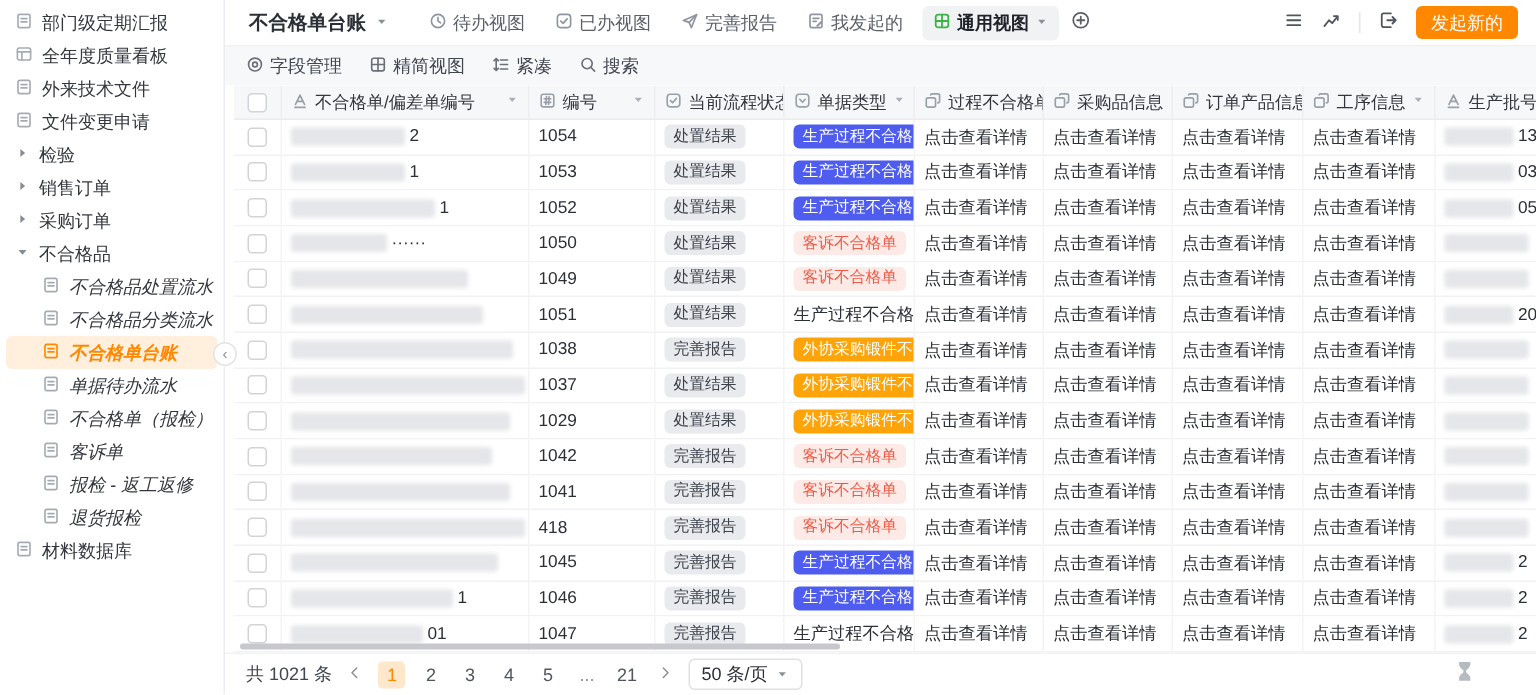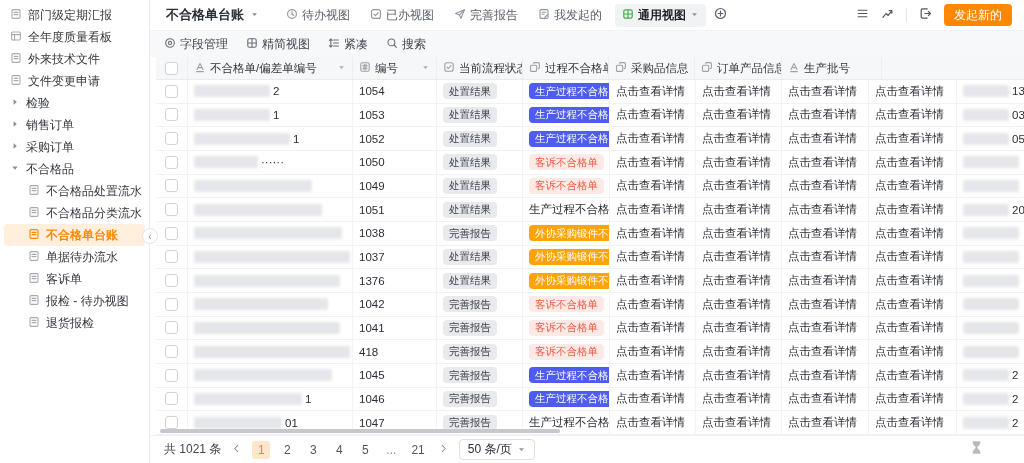--- a/index.html
+++ b/index.html
@@ -13,21 +13,21 @@
   .logo { width:18px; height:18px; border-radius:4px; background:#f5493b; display:flex; align-items:center; justify-content:center; flex:none; }
   .side-title { font-weight:bold; font-size:12px; flex:1; white-space:nowrap; overflow:hidden; }
   .icon { display:inline-flex; align-items:center; justify-content:center; flex:none; }
   .more-ic { color:#9aa0a8; cursor:pointer; }
   .orange-circle { width:15px; height:15px; border-radius:50%; background:#ff8800; display:flex; align-items:center; justify-content:center; cursor:pointer; flex:none; }
   .side-items { padding-top:4px; }
   .side-item { height:22px; display:flex; align-items:center; gap:6px; padding:0 6px; margin:0 4px; border-radius:4px; color:#33373d; cursor:pointer; white-space:nowrap; overflow:hidden; }
   .side-item .icon { color:#a6abb3; }
   .side-item.group { color:#33373d; }
   .side-item.group .icon { color:#868c94; }
-  .side-item.indent1 { padding-left:24px; }
+  .side-item.indent1 { padding-left:24px;font-style:italic; }
   .side-item.active { background:#ffefdc; color:#ff8800; font-weight:bold; }
   .side-item.active .icon { color:#ff8800; }
   .collapse-handle { position:absolute; left:142px; top:228px; width:16px; height:16px; border-radius:50%; background:#fff; border:1px solid #e2e4e8; color:#8a9097; font-size:10px; display:flex; align-items:center; justify-content:center; z-index:5; cursor:pointer; }
 
   
   .main { flex:1; min-width:0; display:flex; flex-direction:column; position:relative; }
   .topbar { height:30px; flex:none; display:flex; align-items:center; gap:6px; padding:0 12px 0 16px; background:#fff; }
   .view-title { font-weight:bold; font-size:13px; white-space:nowrap; cursor:pointer; }
   .title-caret { color:#8a9097; }
   .tabs { display:flex; align-items:center; gap:6px; margin-left:14px; }
@@ -190,39 +190,57 @@
           </span>
           <span>单据待办流水</span>
         </div>
         <div class="side-item indent1">
           <span class="icon ">
             <span><svg width="12" height="12" viewBox="0 0 12 12" fill="none" stroke="currentColor" stroke-width="1.1" stroke-linecap="round" stroke-linejoin="round">
                 <rect x="2" y="1.6" width="8" height="8.8" rx="1.2"></rect>
                 <path d="M4 4.4h4M4 6.6h4"></path>
               </svg></span>
           </span>
+          <span>不合格单（报检）</span>
+        </div>
+        <div class="side-item indent1">
+          <span class="icon ">
+            <span><svg width="12" height="12" viewBox="0 0 12 12" fill="none" stroke="currentColor" stroke-width="1.1" stroke-linecap="round" stroke-linejoin="round">
+                <rect x="2" y="1.6" width="8" height="8.8" rx="1.2"></rect>
+                <path d="M4 4.4h4M4 6.6h4"></path>
+              </svg></span>
+          </span>
           <span>客诉单</span>
         </div>
         <div class="side-item indent1">
           <span class="icon ">
             <span><svg width="12" height="12" viewBox="0 0 12 12" fill="none" stroke="currentColor" stroke-width="1.1" stroke-linecap="round" stroke-linejoin="round">
                 <rect x="2" y="1.6" width="8" height="8.8" rx="1.2"></rect>
                 <path d="M4 4.4h4M4 6.6h4"></path>
               </svg></span>
           </span>
-          <span>报检 - 待办视图</span>
+          <span>报检 - 返工返修</span>
         </div>
         <div class="side-item indent1">
           <span class="icon ">
             <span><svg width="12" height="12" viewBox="0 0 12 12" fill="none" stroke="currentColor" stroke-width="1.1" stroke-linecap="round" stroke-linejoin="round">
                 <rect x="2" y="1.6" width="8" height="8.8" rx="1.2"></rect>
                 <path d="M4 4.4h4M4 6.6h4"></path>
               </svg></span>
           </span>
           <span>退货报检</span>
+        </div>
+        <div class="side-item">
+          <span class="icon ">
+            <span><svg width="12" height="12" viewBox="0 0 12 12" fill="none" stroke="currentColor" stroke-width="1.1" stroke-linecap="round" stroke-linejoin="round">
+                <rect x="2" y="1.6" width="8" height="8.8" rx="1.2"></rect>
+                <path d="M4 4.4h4M4 6.6h4"></path>
+              </svg></span>
+          </span>
+          <span>材料数据库</span>
         </div>
       </nav>
   </aside>
   <div class="collapse-handle">‹</div>
 
   <main class="main">
 
     <div class="topbar">
       <span class="view-title">不合格单台账</span>
       <span class="icon title-caret">
@@ -386,20 +404,34 @@
             </div>
             <div class="th" style="width:86px">
               <span class="icon f-ic">
                 <span><svg width="12" height="12" viewBox="0 0 12 12" fill="none" stroke="currentColor" stroke-width="1.1" stroke-linecap="round" stroke-linejoin="round">
                     <rect x="1.8" y="1.8" width="8.4" height="8.4" rx="2"></rect>
                     <path d="M4 6.1l1.4 1.4 2.6-2.9"></path>
                   </svg></span>
               </span>
               <span>当前流程状态</span>
             </div>
+            <div class="th" style="width:87px">
+              <span class="icon f-ic">
+                <span><svg width="12" height="12" viewBox="0 0 12 12" fill="none" stroke="currentColor" stroke-width="1.1" stroke-linecap="round" stroke-linejoin="round">
+                    <rect x="1.8" y="1.8" width="8.4" height="8.4" rx="2"></rect>
+                    <path d="M4.2 5.2 6 7.2l1.8-2"></path>
+                  </svg></span>
+              </span>
+              <span>单据类型</span>
+              <span class="icon cap">
+                <span><svg width="9" height="9" viewBox="0 0 12 12" fill="currentColor">
+                    <path d="M2.8 4.3 6 8.1l3.2-3.8z"></path>
+                  </svg></span>
+              </span>
+            </div>
             <div class="th" style="width:86px">
               <span class="icon f-ic">
                 <span><svg width="12" height="12" viewBox="0 0 12 12" fill="none" stroke="currentColor" stroke-width="1.1" stroke-linecap="round" stroke-linejoin="round">
                     <rect x="1.5" y="4.2" width="6.2" height="6.2" rx="1.2"></rect>
                     <path d="M4.4 2.2A1.2 1.2 0 0 1 5.6 1.6h3.6a1.2 1.2 0 0 1 1.2 1.2v3.6a1.2 1.2 0 0 1-1.2 1.2"></path>
                   </svg></span>
               </span>
               <span>过程不合格单</span>
             </div>
             <div class="th" style="width:86px">
@@ -418,20 +450,34 @@
             </div>
             <div class="th" style="width:87px">
               <span class="icon f-ic">
                 <span><svg width="12" height="12" viewBox="0 0 12 12" fill="none" stroke="currentColor" stroke-width="1.1" stroke-linecap="round" stroke-linejoin="round">
                     <rect x="1.5" y="4.2" width="6.2" height="6.2" rx="1.2"></rect>
                     <path d="M4.4 2.2A1.2 1.2 0 0 1 5.6 1.6h3.6a1.2 1.2 0 0 1 1.2 1.2v3.6a1.2 1.2 0 0 1-1.2 1.2"></path>
                   </svg></span>
               </span>
               <span>订单产品信息</span>
             </div>
+            <div class="th" style="width:88px">
+              <span class="icon f-ic">
+                <span><svg width="12" height="12" viewBox="0 0 12 12" fill="none" stroke="currentColor" stroke-width="1.1" stroke-linecap="round" stroke-linejoin="round">
+                    <rect x="1.5" y="4.2" width="6.2" height="6.2" rx="1.2"></rect>
+                    <path d="M4.4 2.2A1.2 1.2 0 0 1 5.6 1.6h3.6a1.2 1.2 0 0 1 1.2 1.2v3.6a1.2 1.2 0 0 1-1.2 1.2"></path>
+                  </svg></span>
+              </span>
+              <span>工序信息</span>
+              <span class="icon cap">
+                <span><svg width="9" height="9" viewBox="0 0 12 12" fill="currentColor">
+                    <path d="M2.8 4.3 6 8.1l3.2-3.8z"></path>
+                  </svg></span>
+              </span>
+            </div>
             <div class="th" style="width:100px">
               <span class="icon f-ic">
                 <span><svg width="12" height="12" viewBox="0 0 12 12" fill="none" stroke="currentColor" stroke-width="1.1" stroke-linecap="round" stroke-linejoin="round">
                     <path d="M3 8.6 6 2.4l3 6.2M4.2 6.6h3.6"></path>
                     <path d="M2.6 10.6h6.8"></path>
                   </svg></span>
               </span>
               <span>生产批号</span>
             </div>
           </div>
@@ -701,21 +747,21 @@
               </div>
             </div>
             <div class="trow">
               <div class="td cb-col">
                 <span class="checkbox"></span>
               </div>
               <div class="td" style="width:165px">
                 <span class="blur-blob" style="width:146px"></span>
               </div>
               <div class="td" style="width:84px">
-                <span>1376</span>
+                <span>1029</span>
               </div>
               <div class="td" style="width:86px">
                 <span class="badge badge-gray">处置结果</span>
               </div>
               <div class="td" style="width:87px">
                 <span class="badge badge-orange">外协采购锻件不合格</span>
               </div>
               <div class="td" style="width:86px">
                 <span class="link-cell">点击查看详情</span>
               </div>

